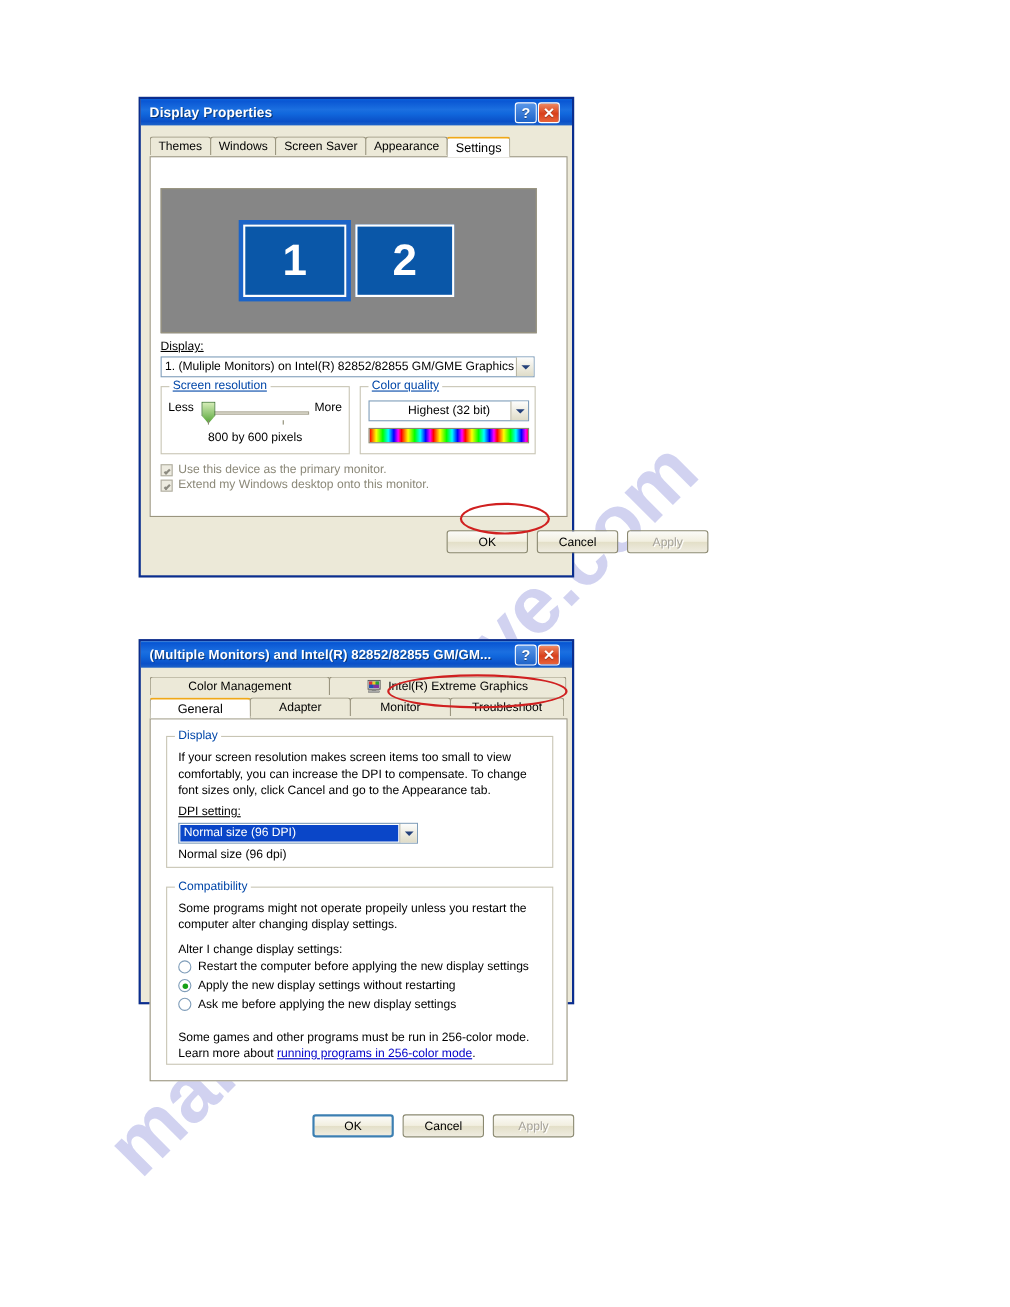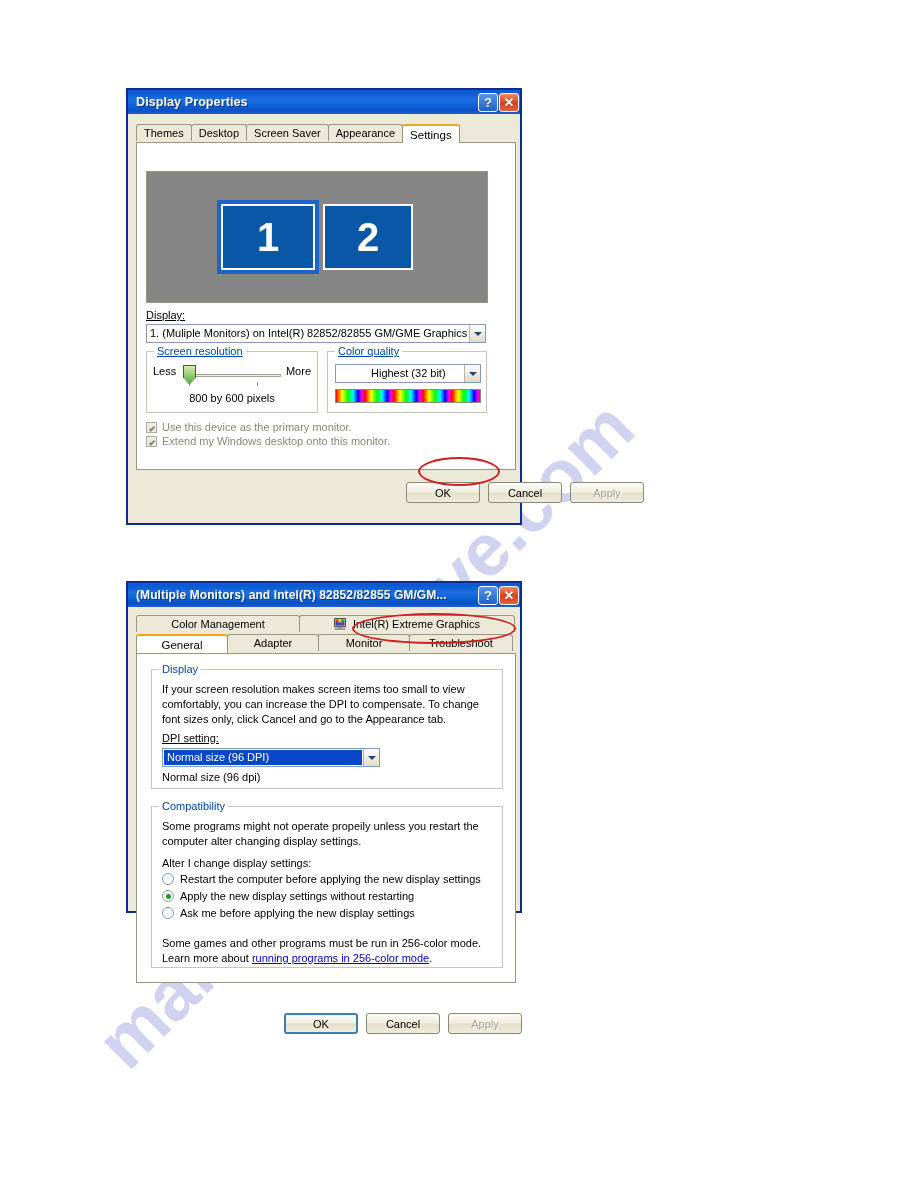--- a/index.html
+++ b/index.html
@@ -51,21 +51,21 @@
     box-sizing: border-box;
     font-size: 11px;
     color: #000;
   }
   .titlebar {
     height: 24px;
     background: linear-gradient(to bottom,
       #0a64dc 0%, #0a57d4 8%, #1b6fe0 40%, #1168dd 55%, #0a50c8 85%, #1d63c9 100%);
     display: flex;
     align-items: center;
-    padding: 0 1px 0 8px;
+    padding: 0 11px 0 8px;
     box-sizing: border-box;
   }
   .titlebar .title {
     flex: 1;
     color: #ffffff;
     font-size: 12.5px;
     font-weight: bold;
     letter-spacing: .1px;
     text-shadow: 1px 1px 0 rgba(0,0,0,.45);
     white-space: nowrap;
@@ -341,21 +341,21 @@
     <div class="title">Display Properties</div>
     <div class="tb-btn tb-help">?</div>
     <div class="tb-btn tb-close">✕</div>
   </div>
 
   <div class="tabstrip" style="position:absolute; left:8px; top:34px; width:380px;">
     <div class="tab">
       <span>Themes</span>
     </div>
     <div class="tab">
-      <span>Desktop</span>
+      <span>Windows</span>
     </div>
     <div class="tab">
       <span>Screen Saver</span>
     </div>
     <div class="tab">
       <span>Appearance</span>
     </div>
     <div class="tab active">
       <span>Settings</span>
     </div>

